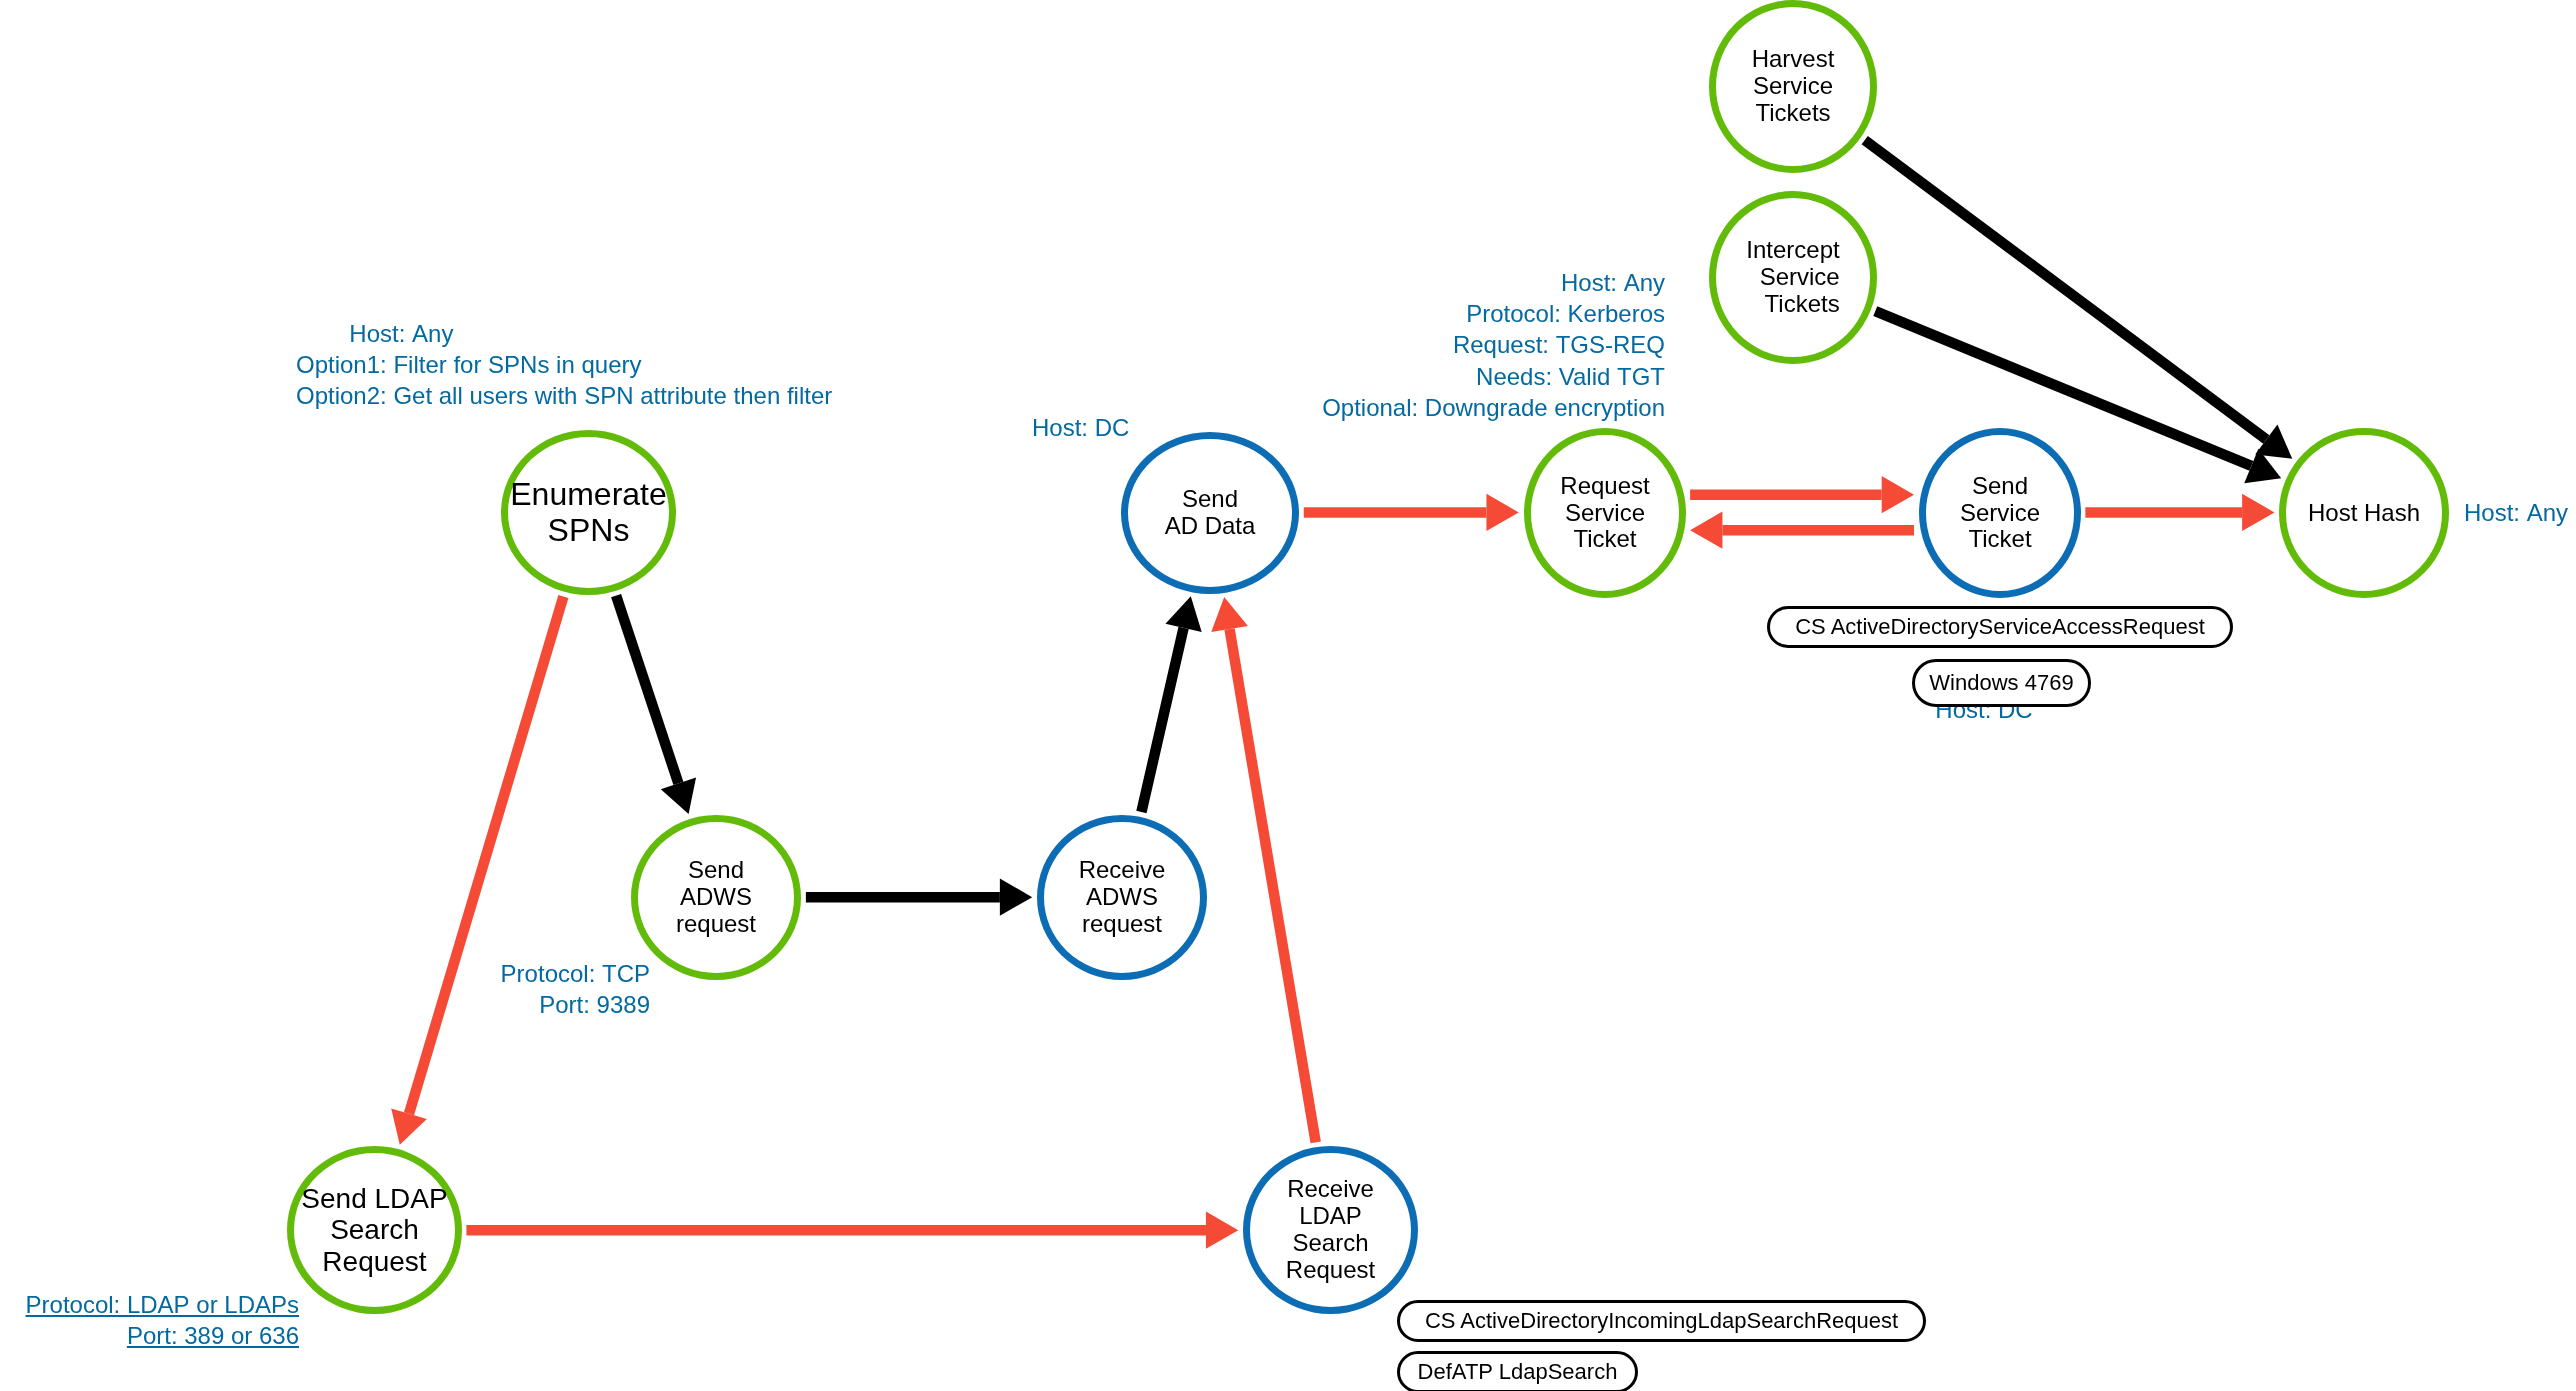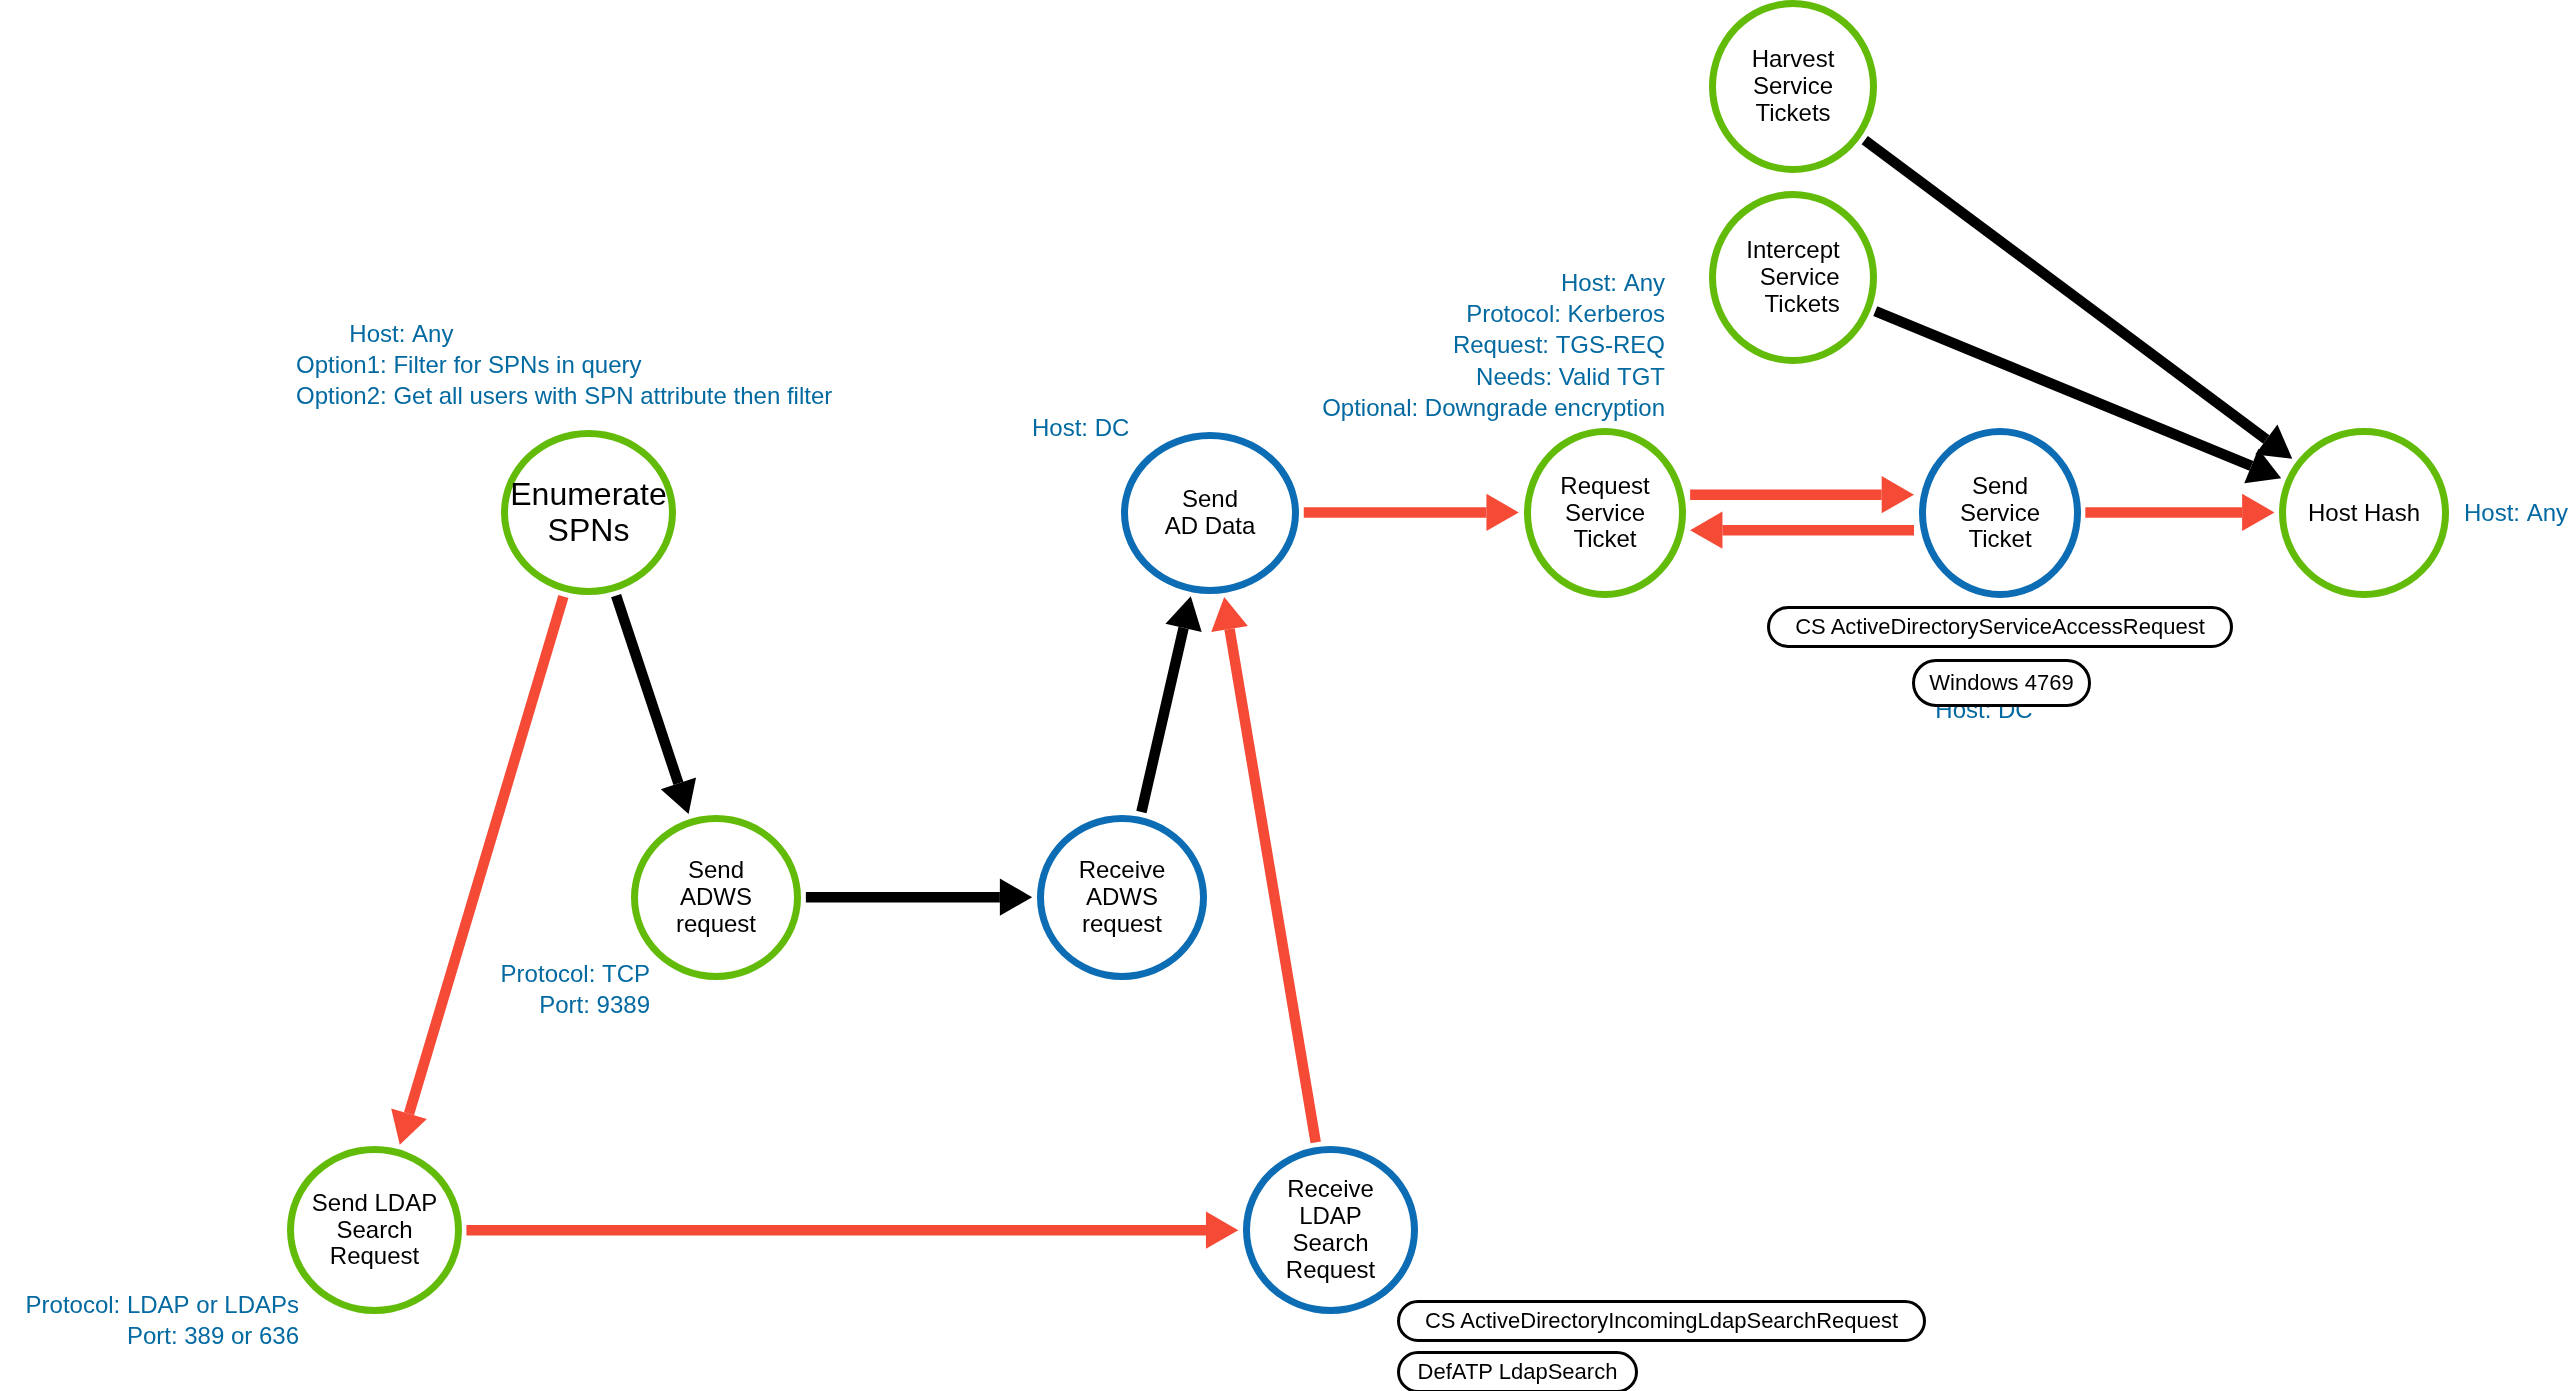--- a/index.html
+++ b/index.html
@@ -131,36 +131,36 @@
       </div>
       <div class="node green" style="left: 2279px; top: 428px; width: 170px; height: 170px; font-size: 24px;">
         <span class="lbl">Host Hash</span>
       </div>
       <div class="node green" style="left: 1709px; top: 0px; width: 168px; height: 173px; font-size: 24px;">
         <span class="lbl">Harvest<br>Service<br>Tickets</span>
       </div>
       <div class="node green" style="left: 1709px; top: 191px; width: 168px; height: 173px; font-size: 24px; text-align: right;">
         <span class="lbl">Intercept<br>Service<br>Tickets</span>
       </div>
-      <div class="node green" style="left: 287px; top: 1146px; width: 175px; height: 168px; font-size: 24px;">
+      <div class="node green" style="left: 287px; top: 1146px; width: 175px; height: 168px; font-size: 28px;">
         <span class="lbl">Send LDAP<br>Search<br>Request</span>
       </div>
       <div class="node blue" style="left: 1243px; top: 1146px; width: 175px; height: 168px; font-size: 24px;">
         <span class="lbl">Receive<br>LDAP<br>Search<br>Request</span>
       </div>
     </div>
 
   <div id="ann-layer">
       <div class="ann left" style="left: 296px; top: 318px; font-size: 24px;">&nbsp;&nbsp;&nbsp;&nbsp;&nbsp;&nbsp;&nbsp;&nbsp;Host:&nbsp;Any<br>Option1:&nbsp;Filter&nbsp;for&nbsp;SPNs&nbsp;in&nbsp;query<br>Option2:&nbsp;Get&nbsp;all&nbsp;users&nbsp;with&nbsp;SPN&nbsp;attribute&nbsp;then&nbsp;filter</div>
       <div class="ann right" style="left: 315px; top: 958px; width: 335px; font-size: 24px;">Protocol:&nbsp;TCP<br>Port:&nbsp;9389</div>
       <div class="ann left" style="left: 1032px; top: 412px; font-size: 24px;">Host:&nbsp;DC</div>
       <div class="ann right" style="left: 1293px; top: 267px; width: 372px; font-size: 24px;">Host:&nbsp;Any<br>Protocol:&nbsp;Kerberos<br>Request:&nbsp;TGS-REQ<br>Needs:&nbsp;Valid&nbsp;TGT<br>Optional:&nbsp;Downgrade&nbsp;encryption</div>
       <div class="ann left" style="left: 2464px; top: 497px; font-size: 24px;">Host:&nbsp;Any</div>
       <div class="ann center" style="left: 1883px; top: 694px; width: 202px; font-size: 24px;">Host:&nbsp;DC</div>
-      <div class="ann right" style="left: 8px; top: 1289px; width: 291px; font-size: 24px;">Protocol:&nbsp;LDAP&nbsp;or&nbsp;LDAPs<br>Port:&nbsp;389&nbsp;or&nbsp;636</div>
+      <div class="ann right" style="left: 8px; top: 1289px; width: 291px; font-size: 24px; text-decoration: underline;">Protocol:&nbsp;LDAP&nbsp;or&nbsp;LDAPs<br>Port:&nbsp;389&nbsp;or&nbsp;636</div>
     </div>
 
   <div id="pill-layer">
       <div class="pill" style="left: 1767px; top: 606px; width: 466px; height: 42px; font-size: 22px;">CS ActiveDirectoryServiceAccessRequest</div>
       <div class="pill" style="left: 1912px; top: 659px; width: 179px; height: 48px; font-size: 22px;">Windows 4769</div>
       <div class="pill" style="left: 1397px; top: 1300px; width: 529px; height: 42px; font-size: 22px;">CS ActiveDirectoryIncomingLdapSearchRequest</div>
       <div class="pill" style="left: 1397px; top: 1351px; width: 241px; height: 42px; font-size: 22px;">DefATP LdapSearch</div>
     </div>
 
 </div>

